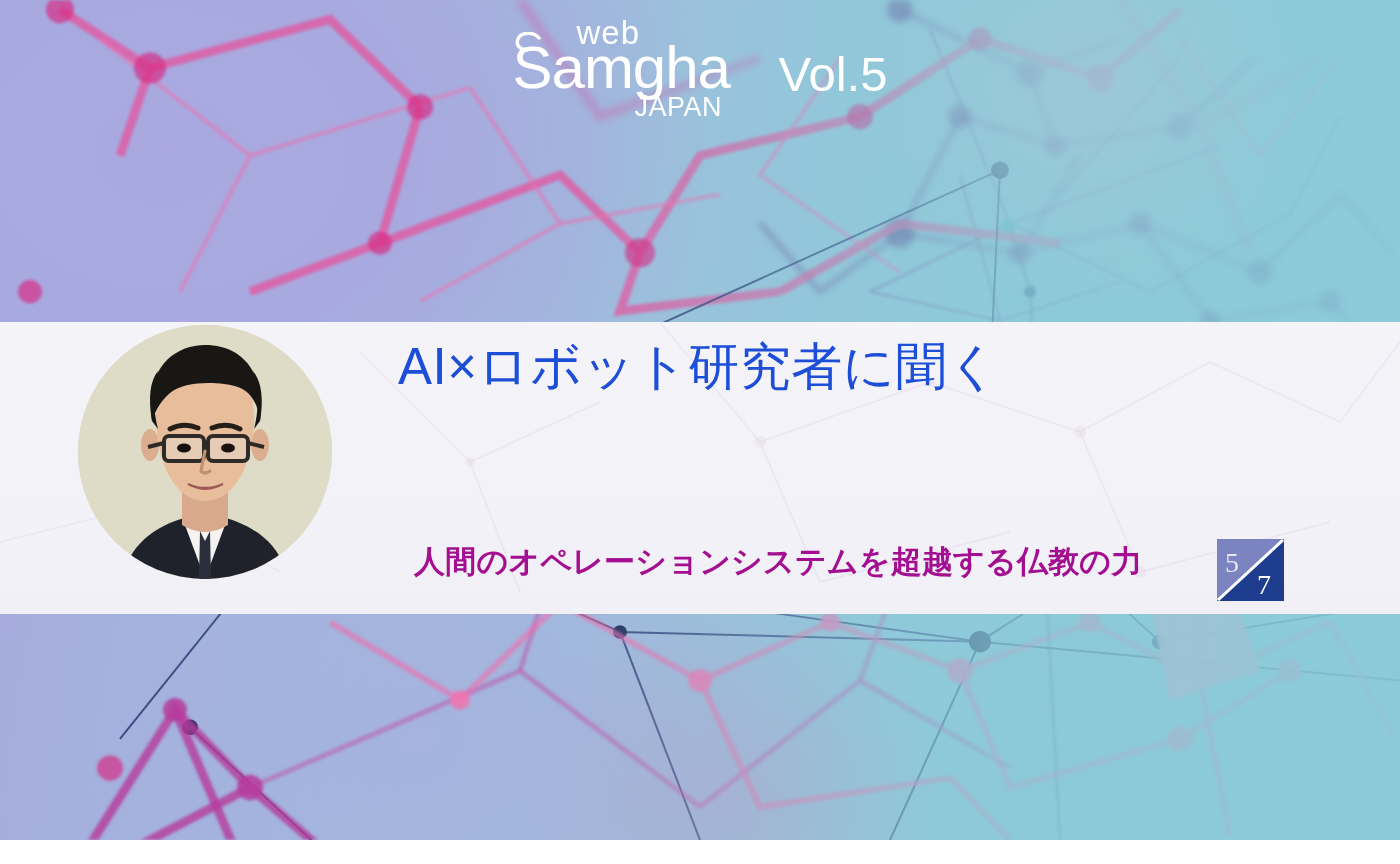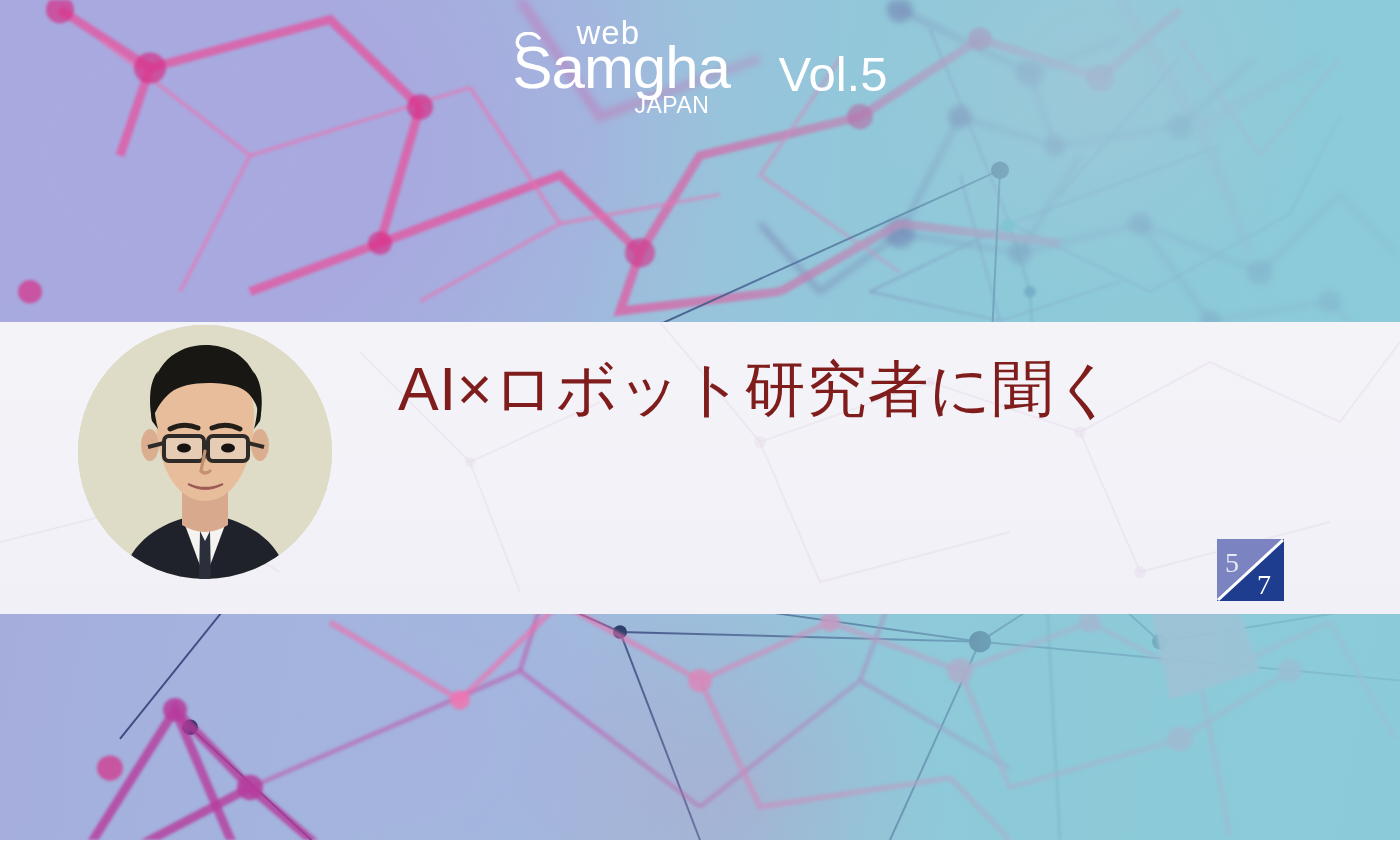--- a/index.html
+++ b/index.html
@@ -89,21 +89,21 @@
     font-size: 60px;
     font-weight: 400;
     letter-spacing: -1px;
     line-height: 1;
   }
   .logo-japan {
     position: absolute;
     left: 122px;
     top: 76px;
     color: #ffffff;
-    font-size: 23px;
+    font-size: 27px;
     font-weight: 400;
     letter-spacing: 0.5px;
     line-height: 1;
   }
   .logo-swoosh {
     position: absolute;
     left: 2px;
     top: 14px;
     width: 26px;
     height: 26px;
@@ -146,27 +146,26 @@
   }
   .portrait-art { display: block; width: 254px; height: 254px; }
 
   .title-wrap {
     position: absolute;
     left: 398px;
     top: 336px;
     width: 900px;
   }
   .title-line {
-    color: #7f1d1d;
-    font-size: 61px;
+    color: #1d4ed8;
+    font-size: 51px;
     line-height: 1.22;
     font-weight: 400;
     letter-spacing: 0.5px;
     white-space: nowrap;
-    margin-top: 16px;
   }
   .subtitle-row {
     position: absolute;
     left: 414px;
     top: 546px;
     width: 880px;
     display: flex;
     align-items: center;
   }
   .subtitle {
@@ -435,20 +434,23 @@
 
       <path d="M110 160 Q127 170 145 160 Q127 166 110 160 Z" fill="#a8625c"></path>
       <path d="M110 159 Q127 167 145 159" stroke="#9c5a55" stroke-width="2.4" fill="none"></path>
     </svg>
   </div>
 
   <div class="title-wrap">
     <div class="title-line">AI×ロボット研究者に聞く</div>
   </div>
 
+  <div class="subtitle-row">
+    <div class="subtitle">人間のオペレーションシステムを超越する仏教の力</div>
+  </div>
 
   <div class="page-badge">
     <svg class="badge-svg" viewBox="0 0 67 62">
       <rect x="0" y="0" width="67" height="62" fill="#1e3d8f"></rect>
       <polygon points="0,0 67,0 0,62" fill="#7b83c0"></polygon>
       <line x1="66" y1="1" x2="1" y2="61" stroke="#ffffff" stroke-width="3"></line>
       <text x="15" y="33" fill="#e7e9f4" font-family="'Liberation Serif', serif" font-size="28" text-anchor="middle">5</text>
       <text x="47" y="55" fill="#ffffff" font-family="'Liberation Serif', serif" font-size="28" text-anchor="middle">7</text>
     </svg>
   </div>

